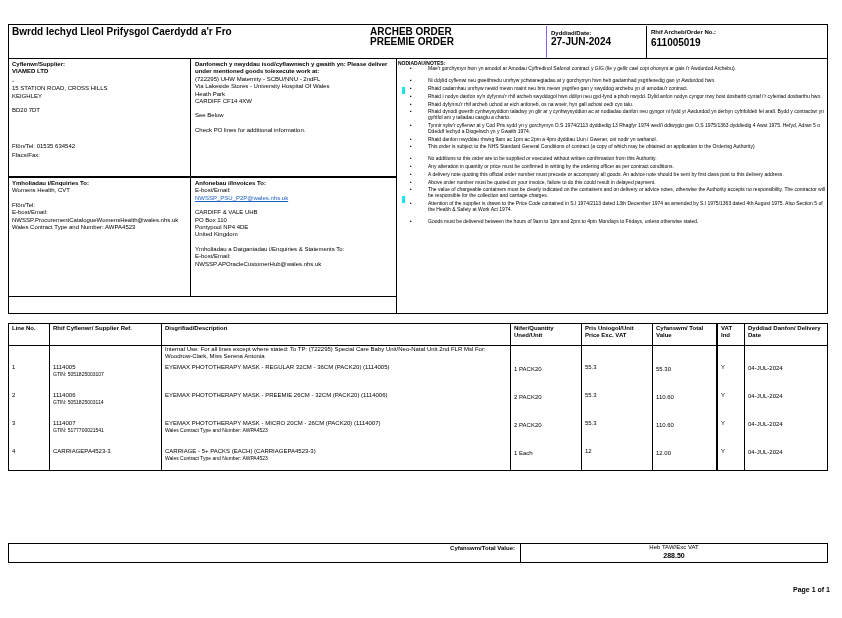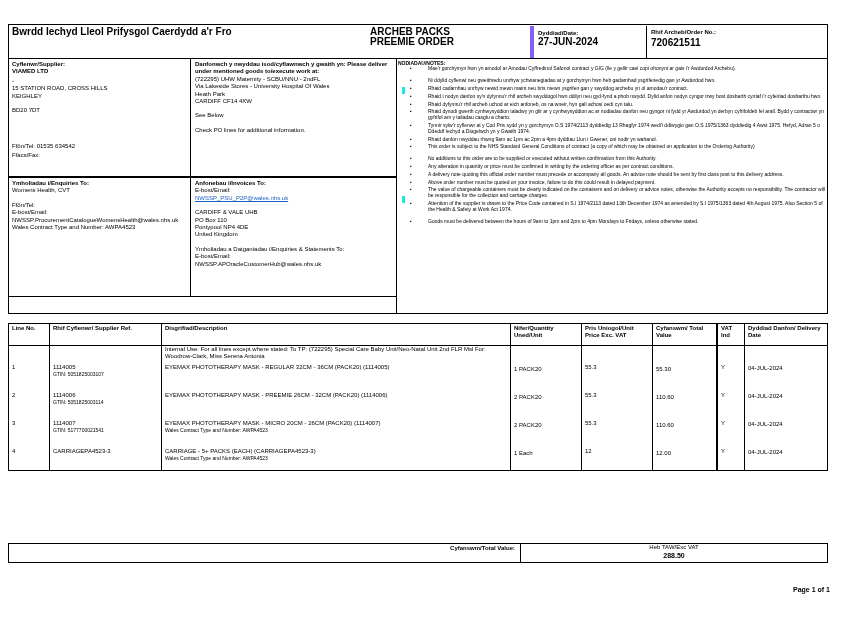--- a/index.html
+++ b/index.html
@@ -9,21 +9,21 @@
   .b { font-weight: bold; }
   .t5 { font-size: 5px; line-height: 6.4px; }
   .t6 { font-size: 6px; line-height: 7.4px; }
   .t7 { font-size: 7px; line-height: 8.6px; }
   .t8 { font-size: 10px; line-height: 10.2px; }
 
   
   #header { left: 8px; top: 24px; width: 820px; height: 34px; border: 1.5px solid #000; border-bottom: none; }
   #hdr-org { left: 8px; top: 25px; width: 356px; height: 31px; padding: 2px 4px; }
   #hdr-title { left: 366px; top: 25px; width: 160px; height: 31px; padding: 2px 4px; }
-  #hdr-date { left: 530px; top: 26px; width: 116px; height: 32px; border-left: 4px solid #8b5cf6; padding: 4px 4px; }
+  #hdr-date { left: 546px; top: 26px; width: 116px; height: 32px; border-left: 1px solid #8b5cf6; padding: 4px 4px; }
   #hdr-order { left: 646px; top: 26px; width: 182px; height: 32px; border-left: 1px solid #000; padding: 3px 4px; }
 
   
   #info { left: 8px; top: 58px; width: 820px; height: 256px; border: 1.5px solid #000; }
   .vline { background: #000; width: 1px; }
   .hline { background: #000; height: 1px; }
   .cell { padding: 2px 3px; }
   .link { color: #1a5fc0; text-decoration: underline; }
   .marker { background: #19e6e6; width: 3px; height: 7px; }
 
@@ -44,30 +44,30 @@
   #page-no { left: 770px; top: 586px; width: 60px; text-align: right; }
 </style>
 </head>
 <body>
 
 <div id="header" class="abs"></div>
 <div id="hdr-org" class="abs b t8">
   <div>Bwrdd Iechyd Lleol Prifysgol Caerdydd a'r Fro</div>
 </div>
 <div id="hdr-title" class="abs b t8">
-  <div>ARCHEB PACKS</div>
+  <div>ARCHEB ORDER</div>
   <div>PREEMIE ORDER</div>
 </div>
 <div id="hdr-date" class="abs">
   <div class="b t6">Dyddiad/Date:</div>
   <div class="b t8">27-JUN-2024</div>
 </div>
 <div id="hdr-order" class="abs">
   <div class="b t6">Rhif Archeb/Order No.:</div>
-  <div class="b t8" style="margin-top:2px">720621511</div>
+  <div class="b t8" style="margin-top:2px">611005019</div>
 </div>
 
 <div id="info" class="abs"></div>
 <div class="abs vline" style="left:190px; top:58px; height:238px;"></div>
 <div class="abs vline" style="left:396px; top:58px; height:256px;"></div>
 <div class="abs hline" style="left:8px; top:176px; width:388px; height:1.5px;"></div>
 <div class="abs hline" style="left:8px; top:296px; width:388px;"></div>
 
 <div class="abs cell" style="left:9px; top:59px; width:180px;">
   <div class="b t6">Cyflenwr/Supplier:</div>

